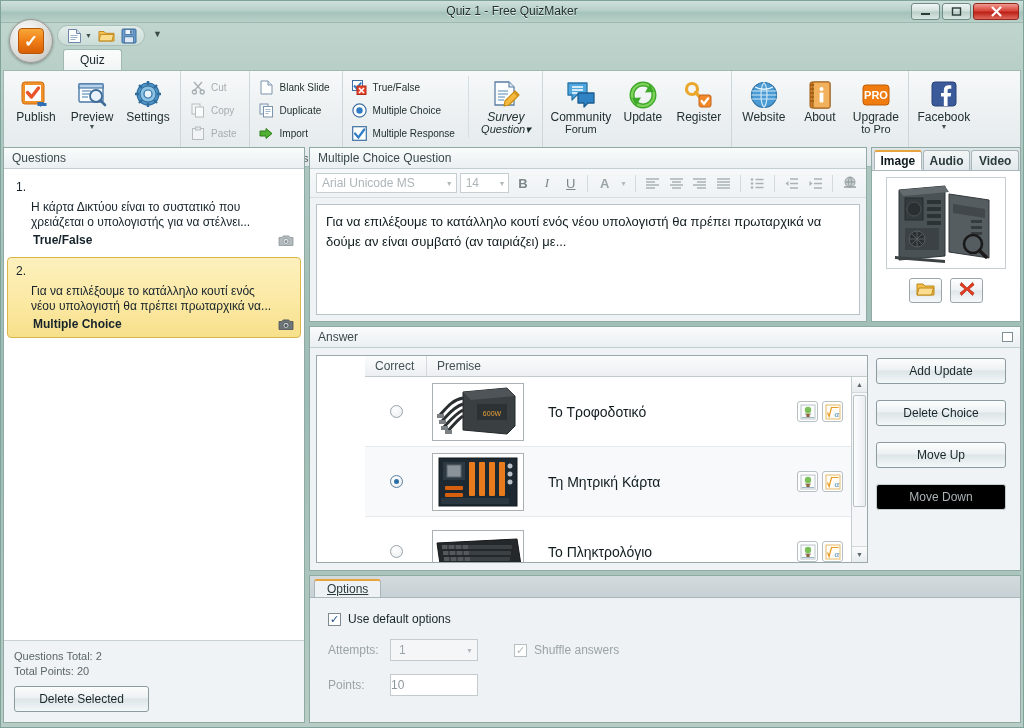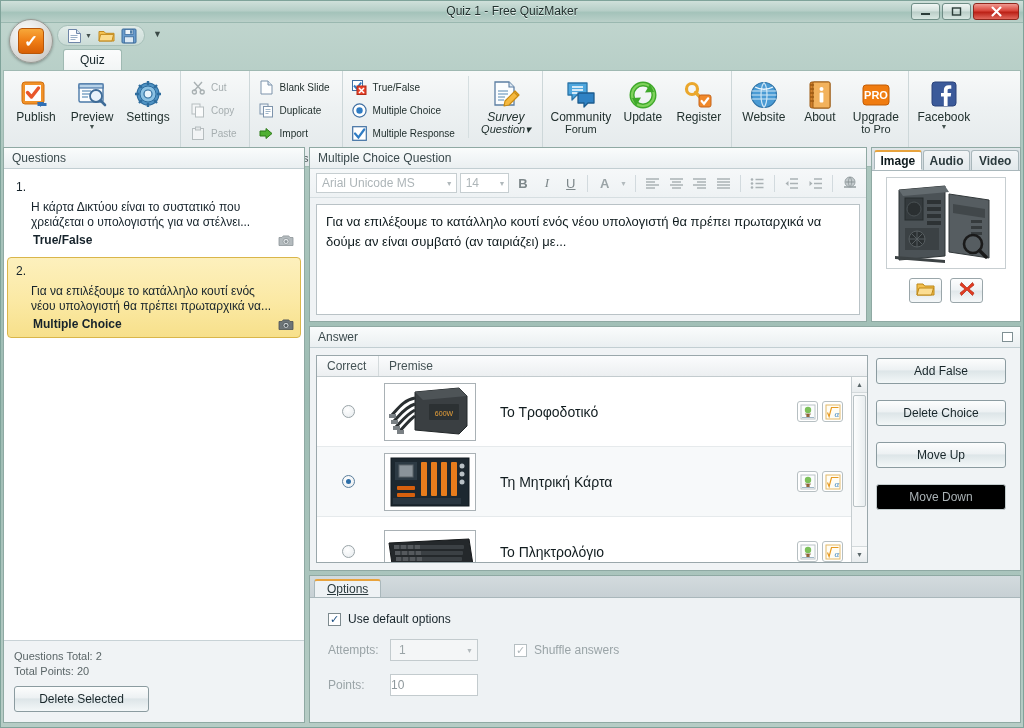--- a/index.html
+++ b/index.html
@@ -193,21 +193,21 @@
   #media-thumb { width:120px; height:92px; border:1px solid #c7ced1; background:#fff;
                  position:relative; overflow:hidden; }
   #media-actions { display:flex; gap:8px; margin-top:9px; }
   .mbtn { width:33px;height:25px; border:1px solid #9aa6aa; border-radius:3px;
           background: linear-gradient(180deg,#fdfefe 0%,#eef2f4 48%,#e0e7ea 52%,#f5f8f9 100%);
           display:flex;align-items:center;justify-content:center; cursor:pointer; }
 
   
   #answer-panel { flex:1; min-height:0; display:flex; flex-direction:column; }
   #answer-body { flex:1; display:flex; gap:0; padding:7px 6px 7px 6px; min-height:0; }
-  #grid-wrap { flex:1; border:1px solid #9aa7ab; background:#fff; display:flex; flex-direction:column; min-width:0; }
+  #grid-wrap { flex:1; border:1px solid #9aa7ab; background:#fff; display:flex; flex-direction:column; min-width:0;padding-left:48px; }
   #grid-head { display:flex; height:21px; flex:0 0 21px;
                background: linear-gradient(180deg,#fbfcfd 0%,#eceff1 100%);
                border-bottom:1px solid #c3cbce; }
   .gh { display:flex; align-items:center; font-size:12px; color:#445255; padding-left:10px; }
   .gh.correct { width:62px; flex:0 0 62px; border-right:1px solid #d4dadc; }
   #grid-rows { flex:1; overflow:hidden; position:relative; }
   .arow { display:flex; align-items:center; height:70px; border-bottom:1px solid #e6eaec; }
   .arow.alt { background:#f7f9fa; }
   .acorrect { width:62px; flex:0 0 62px; display:flex; align-items:center; justify-content:center; }
   .radio { width:13px;height:13px;border-radius:50%; border:1px solid #9aa4a8;
@@ -968,21 +968,21 @@
                 <div class="sbarrow">▲</div>
                 <div class="sbtrack">
                   <div class="sbthumb"></div>
                 </div>
                 <div class="sbarrow bot">▼</div>
               </div>
             </div>
           </div>
 
           <div id="answer-buttons">
-            <button class="btn">Add False</button>
+            <button class="btn">Add Update</button>
             <button class="btn">Delete Choice</button>
             <button class="btn">Move Up</button>
             <button class="btn disabled">Move Down</button>
           </div>
         </div>
       </div>
 
       <div id="options-panel">
         <div id="options-tabs">
           <div class="otab">Options</div>

